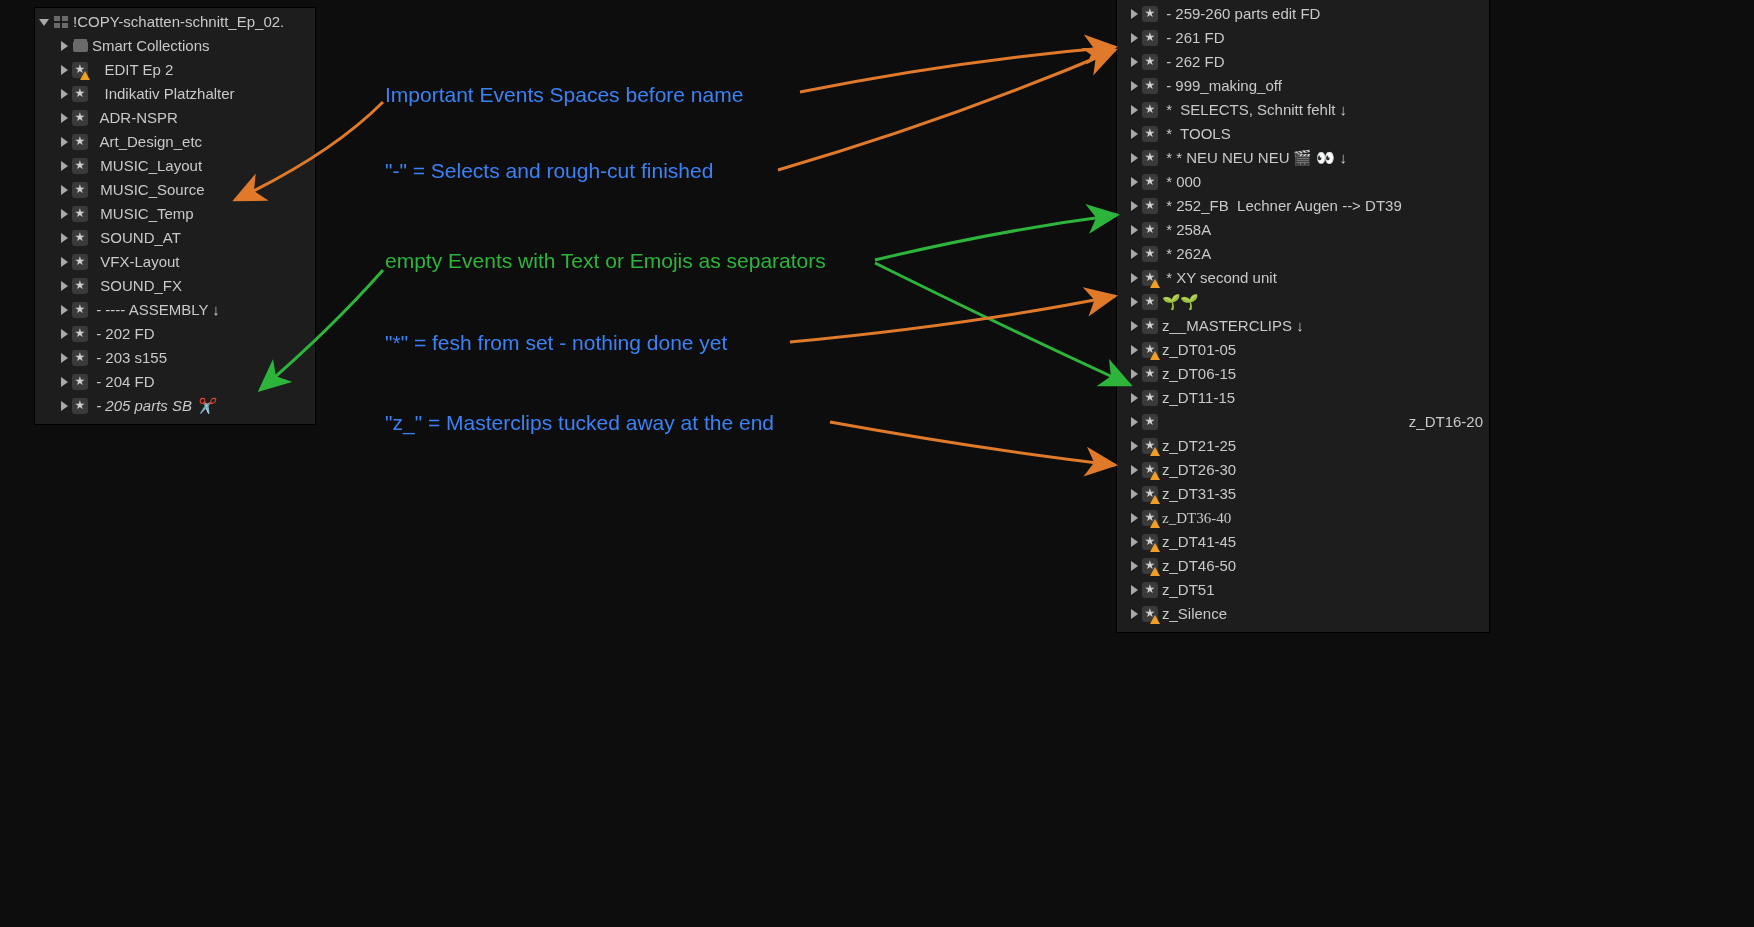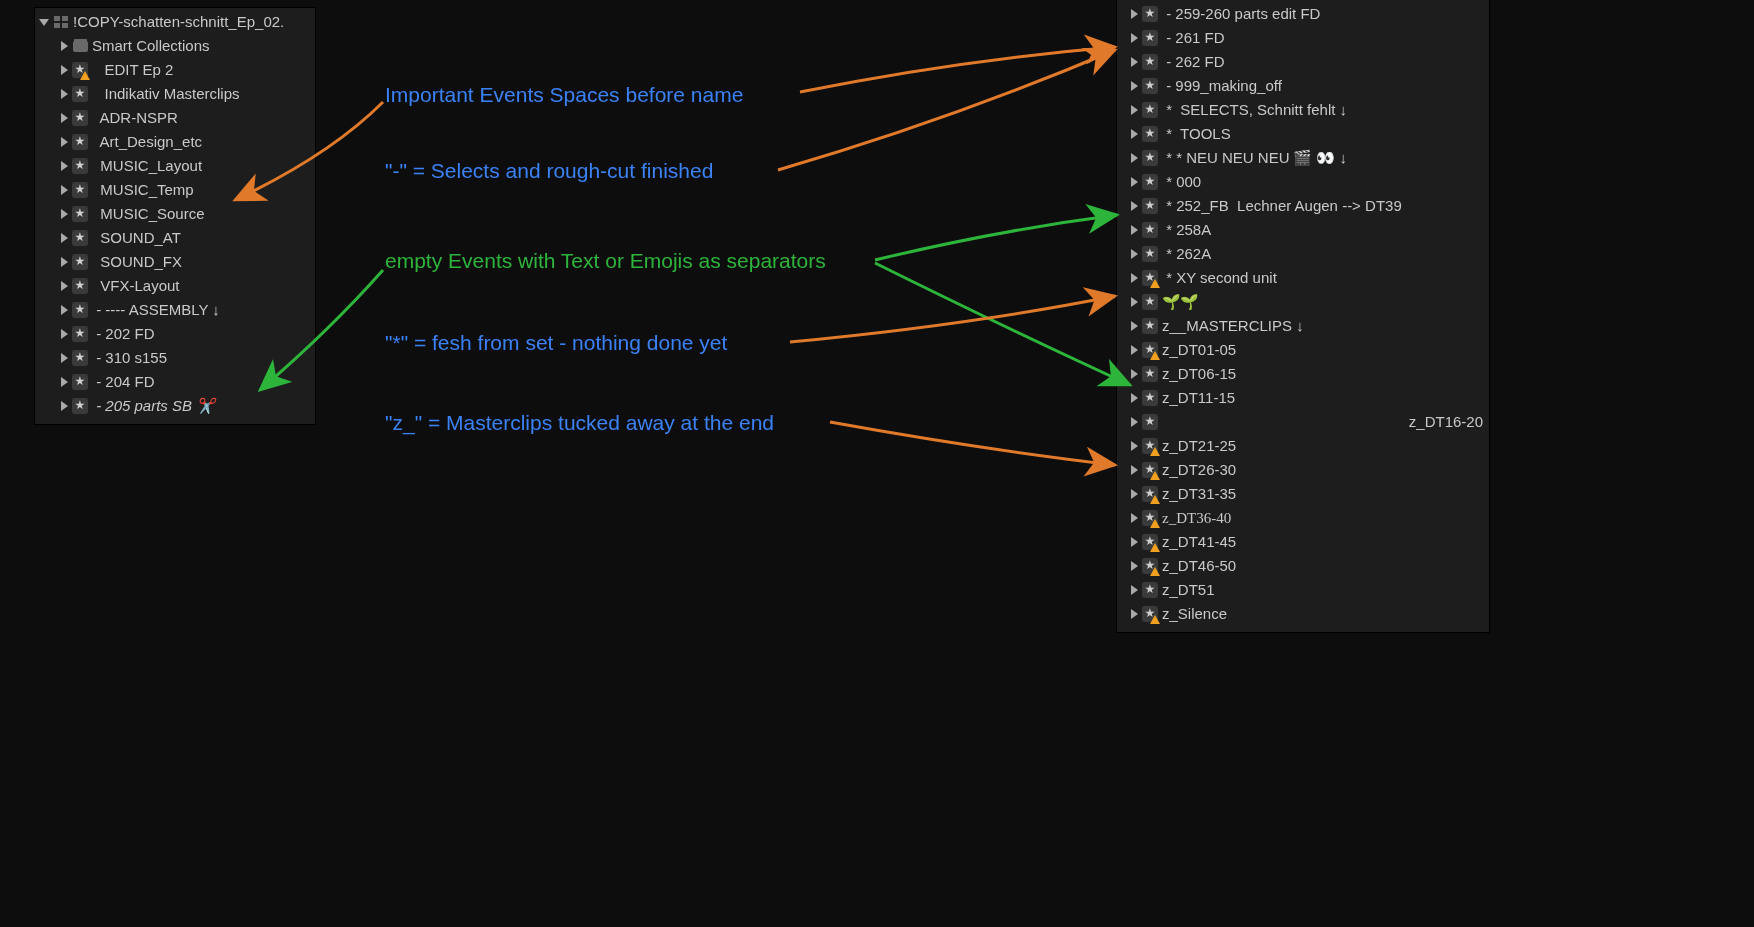--- a/index.html
+++ b/index.html
@@ -130,21 +130,21 @@
       <div class="row">
         <span class="indent" style="width: 18px;"></span>
         <span class="disclosure"></span>
         <span class="icon i-star-warn"></span>
         <span class="label" style="white-space: pre;">   EDIT Ep 2</span>
       </div>
       <div class="row">
         <span class="indent" style="width: 18px;"></span>
         <span class="disclosure"></span>
         <span class="icon i-star"></span>
-        <span class="label" style="white-space: pre;">   Indikativ Masterclips</span>
+        <span class="label" style="white-space: pre;">   Indikativ Platzhalter</span>
       </div>
       <div class="row">
         <span class="indent" style="width: 18px;"></span>
         <span class="disclosure"></span>
         <span class="icon i-star"></span>
         <span class="label" style="white-space: pre;">  ADR-NSPR</span>
       </div>
       <div class="row">
         <span class="indent" style="width: 18px;"></span>
         <span class="disclosure"></span>
@@ -154,63 +154,63 @@
       <div class="row">
         <span class="indent" style="width: 18px;"></span>
         <span class="disclosure"></span>
         <span class="icon i-star"></span>
         <span class="label" style="white-space: pre;">  MUSIC_Layout</span>
       </div>
       <div class="row">
         <span class="indent" style="width: 18px;"></span>
         <span class="disclosure"></span>
         <span class="icon i-star"></span>
+        <span class="label" style="white-space: pre;">  MUSIC_Source</span>
+      </div>
+      <div class="row">
+        <span class="indent" style="width: 18px;"></span>
+        <span class="disclosure"></span>
+        <span class="icon i-star"></span>
         <span class="label" style="white-space: pre;">  MUSIC_Temp</span>
       </div>
       <div class="row">
         <span class="indent" style="width: 18px;"></span>
         <span class="disclosure"></span>
         <span class="icon i-star"></span>
-        <span class="label" style="white-space: pre;">  MUSIC_Source</span>
-      </div>
-      <div class="row">
-        <span class="indent" style="width: 18px;"></span>
-        <span class="disclosure"></span>
-        <span class="icon i-star"></span>
         <span class="label" style="white-space: pre;">  SOUND_AT</span>
       </div>
       <div class="row">
         <span class="indent" style="width: 18px;"></span>
         <span class="disclosure"></span>
         <span class="icon i-star"></span>
+        <span class="label" style="white-space: pre;">  VFX-Layout</span>
+      </div>
+      <div class="row">
+        <span class="indent" style="width: 18px;"></span>
+        <span class="disclosure"></span>
+        <span class="icon i-star"></span>
         <span class="label" style="white-space: pre;">  SOUND_FX</span>
       </div>
       <div class="row">
         <span class="indent" style="width: 18px;"></span>
         <span class="disclosure"></span>
         <span class="icon i-star"></span>
-        <span class="label" style="white-space: pre;">  VFX-Layout</span>
-      </div>
-      <div class="row">
-        <span class="indent" style="width: 18px;"></span>
-        <span class="disclosure"></span>
-        <span class="icon i-star"></span>
         <span class="label" style="white-space: pre;"> - ---- ASSEMBLY ↓</span>
       </div>
       <div class="row">
         <span class="indent" style="width: 18px;"></span>
         <span class="disclosure"></span>
         <span class="icon i-star"></span>
         <span class="label" style="white-space: pre;"> - 202 FD</span>
       </div>
       <div class="row">
         <span class="indent" style="width: 18px;"></span>
         <span class="disclosure"></span>
         <span class="icon i-star"></span>
-        <span class="label" style="white-space: pre;"> - 310 s155</span>
+        <span class="label" style="white-space: pre;"> - 203 s155</span>
       </div>
       <div class="row">
         <span class="indent" style="width: 18px;"></span>
         <span class="disclosure"></span>
         <span class="icon i-star"></span>
         <span class="label" style="white-space: pre;"> - 204 FD</span>
       </div>
       <div class="row">
         <span class="indent" style="width: 18px;"></span>
         <span class="disclosure"></span>

